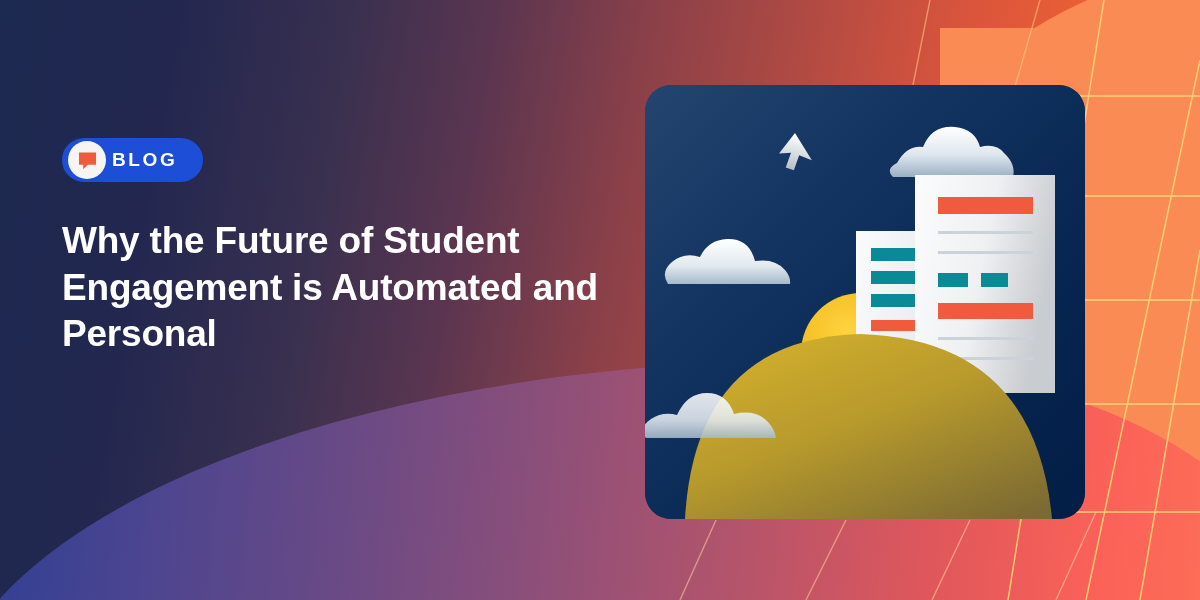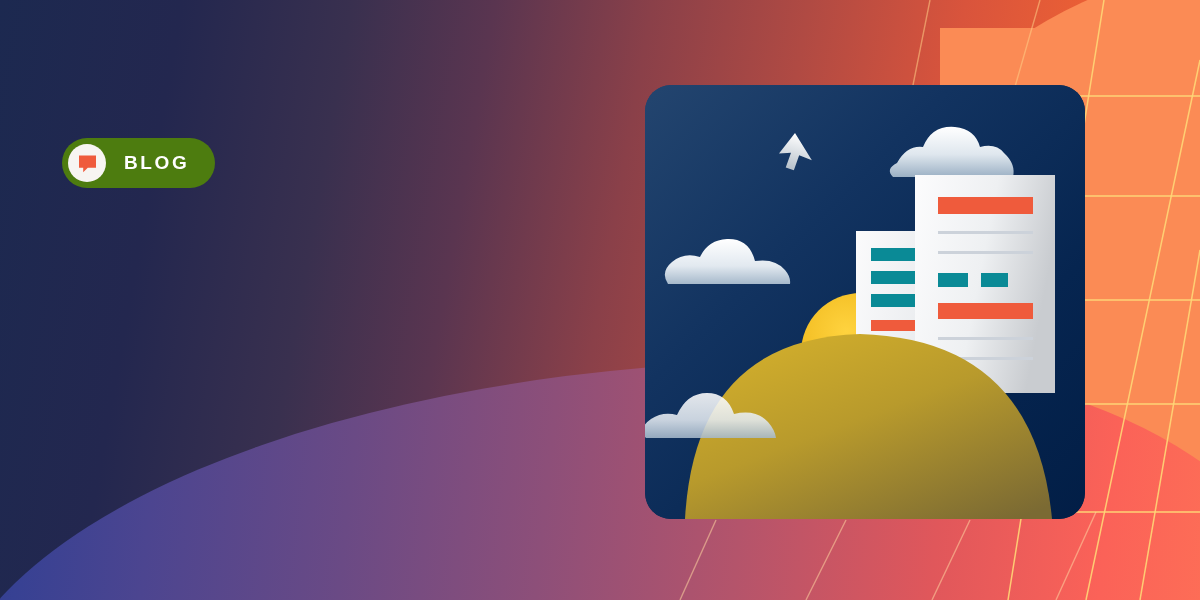--- a/index.html
+++ b/index.html
@@ -86,24 +86,24 @@
   .logo-line-2{ position:relative; display:inline-block; }
   .logo-tm{
     font-size:8px; vertical-align:super;
     letter-spacing:0; font-weight:400;
     margin-left:1px;
   }
 
   
   .badge{
     position:absolute; left:62px; top:138px;
-    height:50px; padding:0 26px 0 6px;
-    background:#4d7c0f;
+    height:44px; padding:0 26px 0 6px;
+    background:#1d4ed8;
     border-radius:25px;
-    display:flex; align-items:center; gap:18px;
+    display:flex; align-items:center; gap:6px;
   }
   .badge-circle{
     width:38px; height:38px; border-radius:50%;
     background:#f7f5f2;
     display:flex; align-items:center; justify-content:center;
   }
   .badge-label{
     color:#ffffff; font-size:19px; font-weight:700;
     letter-spacing:2.6px;
   }
@@ -171,20 +171,21 @@
 
   <div class="badge">
     <span class="badge-circle">
       <svg width="21" height="21" viewBox="0 0 21 21" aria-hidden="true">
         <path d="M2 2.6h17v12.2h-8.2L6.2 19.2v-4.4H2z" fill="#ef5b3c" rx="1"></path>
       </svg>
     </span>
     <span class="badge-label">BLOG</span>
   </div>
 
+  <h1 class="headline">Why the Future of Student Engagement is Automated and Personal</h1>
 
   <div class="illus">
     <svg class="illus-svg" viewBox="0 0 440 434">
       <defs>
         <linearGradient id="cardBg" x1="0" y1="0" x2="1" y2="1">
           <stop offset="0%" stop-color="#23456f"></stop>
           <stop offset="35%" stop-color="#123360"></stop>
           <stop offset="70%" stop-color="#062550"></stop>
           <stop offset="100%" stop-color="#021e46"></stop>
         </linearGradient>

